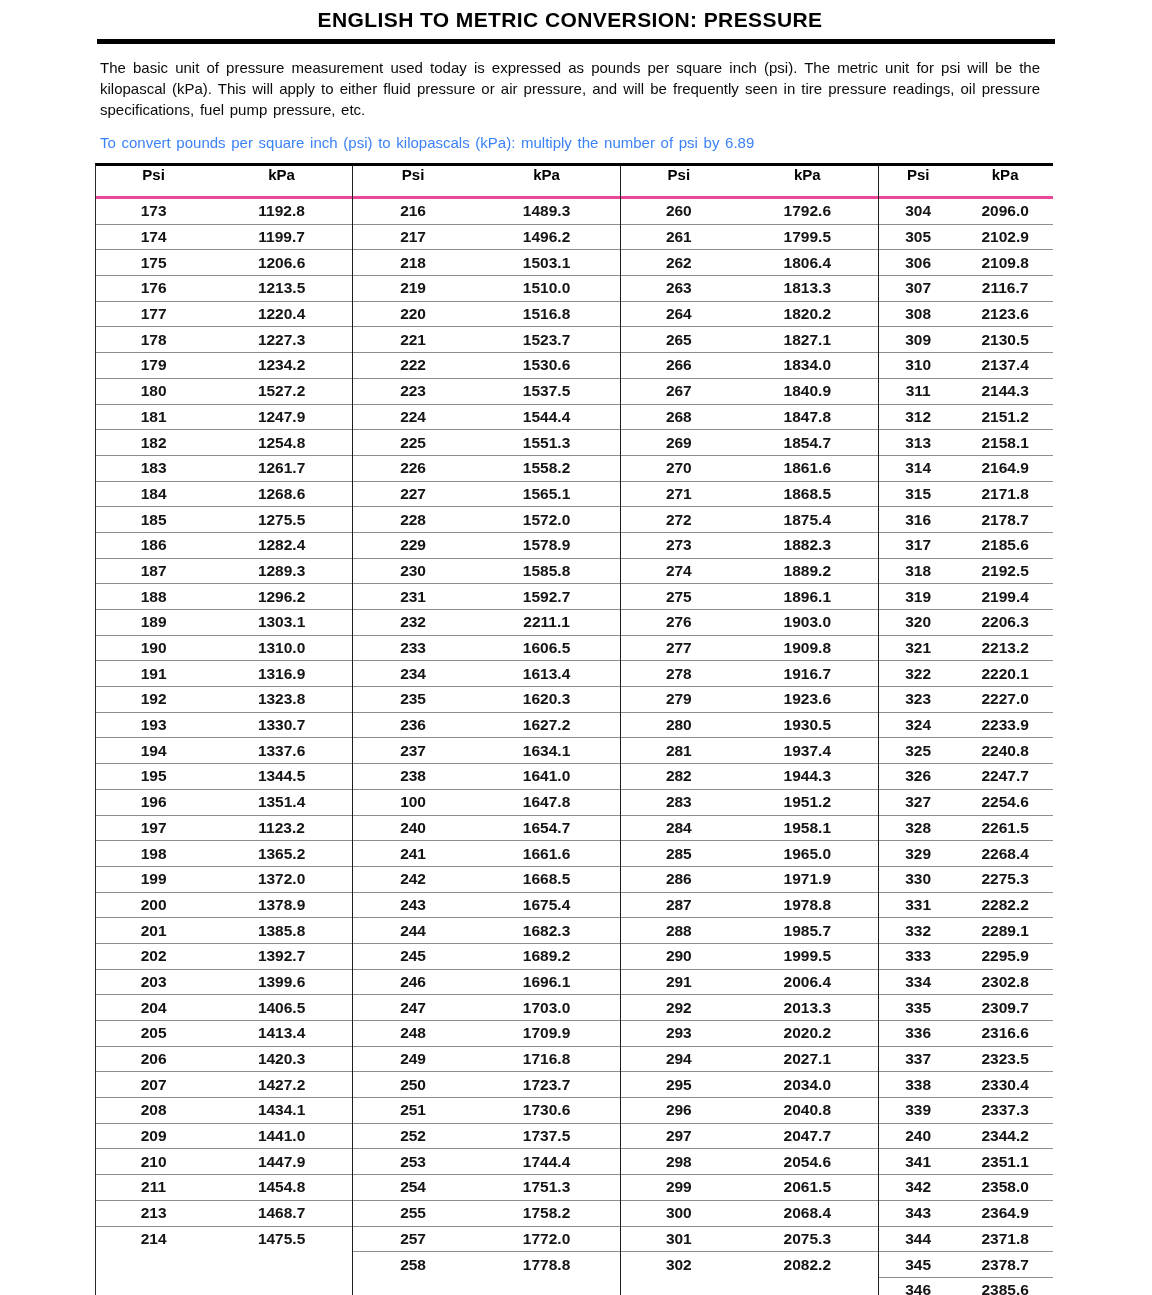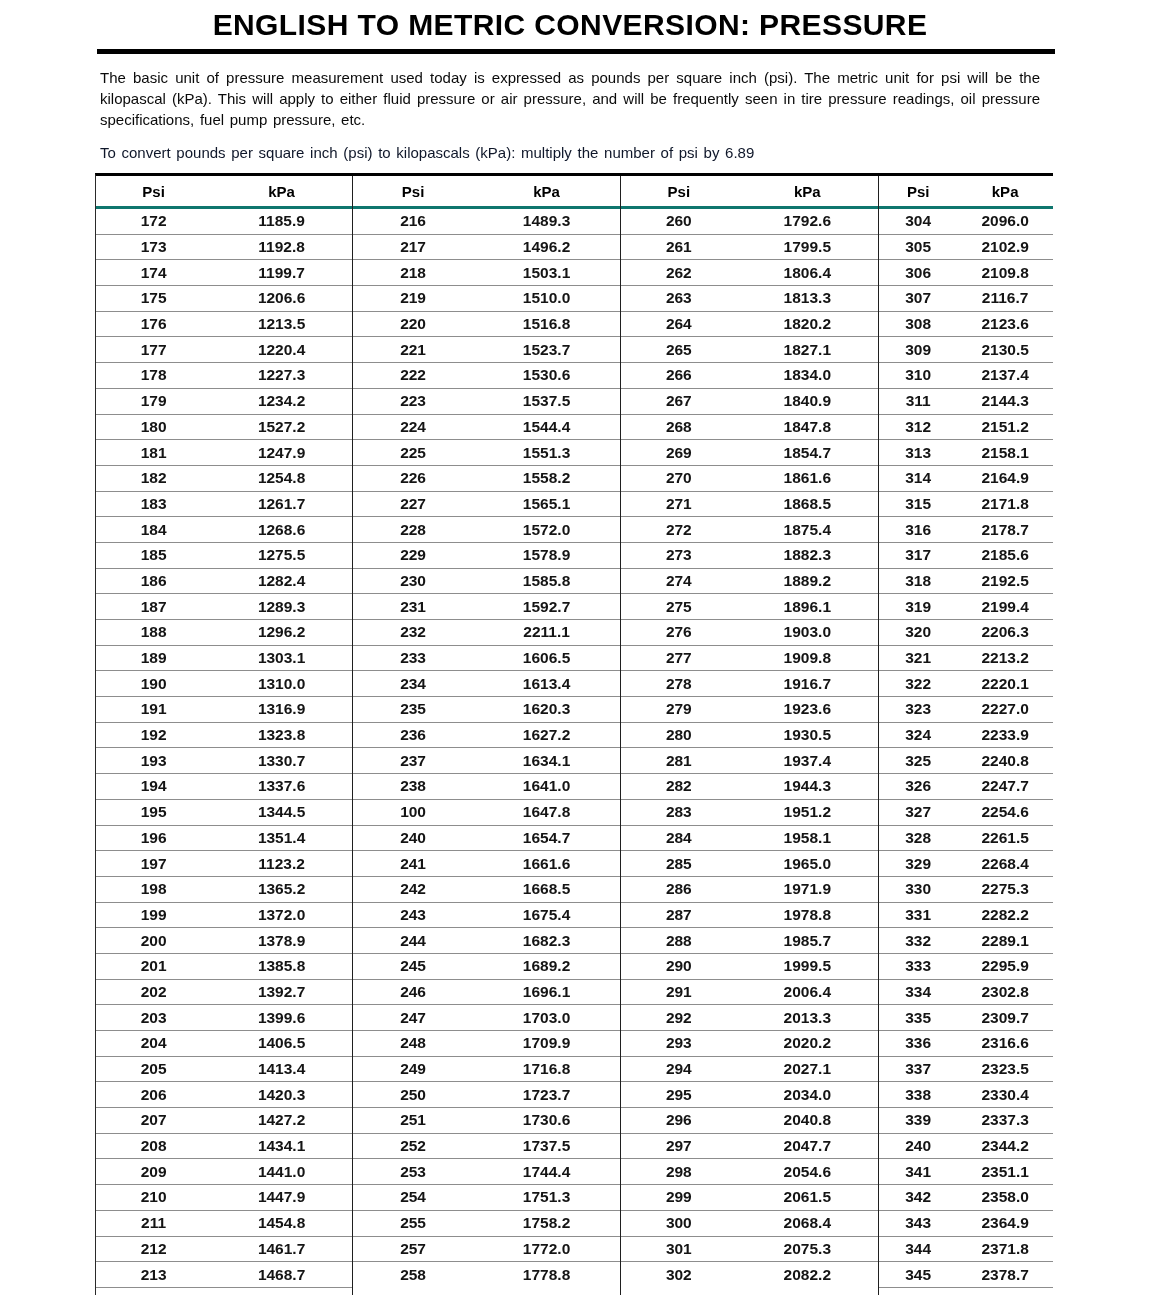--- a/index.html
+++ b/index.html
@@ -3,47 +3,47 @@
 <meta charset="utf-8">
 <style>
   html, body { margin: 0; padding: 0; background: #ffffff; }
   .page {
     width: 1152px; height: 1295px; overflow: hidden; position: relative;
     background: #ffffff; color: #000;
     font-family: "Liberation Sans", sans-serif;
   }
   .title {
     margin: 8px 12px 0 0; text-align: center;
-    font-size: 30px; font-weight: 700; letter-spacing: 0.4px; color: #000;
+    font-size: 21px; font-weight: 700; letter-spacing: 0.4px; color: #000;
   }
   .title-rule { height: 5px; background: #000; margin: 7px 0 0 97px; width: 958px; }
   .intro {
     margin: 13px 0 4px 100px; width: 940px;
     font-size: 15px; line-height: 21px; text-align: justify;
     word-spacing: 1.5px; color: #0a0a0a;
   }
   .note {
     margin: 12px 0 0 100px; width: 940px;
-    font-size: 15px; line-height: 21px; word-spacing: 1.5px; color: #0f172a;
+    font-size: 15px; line-height: 21px; word-spacing: 1.5px; color: #3b82f6;
   }
   .conv-table {
     margin: 10px 0 0 95px; width: 957px; display: flex;
     border-top: 3px solid #000;
     border-left: 1px solid #2a2a2a;
     border-bottom: 4px solid #000;
   }
   .group { box-sizing: border-box; }
   .group:nth-child(1) { width: 256px; }
   .group:nth-child(2) { width: 268px; }
   .group:nth-child(3) { width: 258px; }
   .group:nth-child(4) { width: 175px; }
   .group + .group { border-left: 1px solid #1f1f1f; }
   .hdr-row {
-    display: flex; height: 30px; align-items: center;
-    border-bottom: 3px solid #0f766e;
+    display: flex; height: 30px; align-items: flex-start;
+    border-bottom: 3px solid #ec4899;
     font-weight: 700; font-size: 15px; color: #000;
   }
   .row {
     display: flex; height: 24.7px; align-items: center;
     border-bottom: 1px solid #8d8d8d;
     font-size: 15.5px; font-weight: 700; color: #141414;
   }
   .group .row:last-child { border-bottom: none; }
   .cell { overflow: hidden; white-space: nowrap; }
   .cell.psi { width: 45%; text-align: center; }
@@ -57,24 +57,20 @@
   <div class="title-rule"></div>
   <p class="intro">The basic unit of pressure measurement used today is expressed as pounds per square inch (psi). The metric unit for psi will be the kilopascal (kPa). This will apply to either fluid pressure or air pressure, and will be frequently seen in tire pressure readings, oil pressure specifications, fuel pump pressure, etc.</p>
   <p class="note">To convert pounds per square inch (psi) to kilopascals (kPa): multiply the number of psi by 6.89</p>
   <div class="conv-table" id="conv-table">
       <div class="group">
         <div class="hdr-row">
           <div class="cell psi">Psi</div>
           <div class="cell kpa">kPa</div>
         </div>
         <div class="row">
-          <div class="cell psi">172</div>
-          <div class="cell kpa">1185.9</div>
-        </div>
-        <div class="row">
           <div class="cell psi">173</div>
           <div class="cell kpa">1192.8</div>
         </div>
         <div class="row">
           <div class="cell psi">174</div>
           <div class="cell kpa">1199.7</div>
         </div>
         <div class="row">
           <div class="cell psi">175</div>
           <div class="cell kpa">1206.6</div>
@@ -215,24 +211,20 @@
           <div class="cell psi">209</div>
           <div class="cell kpa">1441.0</div>
         </div>
         <div class="row">
           <div class="cell psi">210</div>
           <div class="cell kpa">1447.9</div>
         </div>
         <div class="row">
           <div class="cell psi">211</div>
           <div class="cell kpa">1454.8</div>
-        </div>
-        <div class="row">
-          <div class="cell psi">212</div>
-          <div class="cell kpa">1461.7</div>
         </div>
         <div class="row">
           <div class="cell psi">213</div>
           <div class="cell kpa">1468.7</div>
         </div>
         <div class="row">
           <div class="cell psi">214</div>
           <div class="cell kpa">1475.5</div>
         </div>
       </div>

